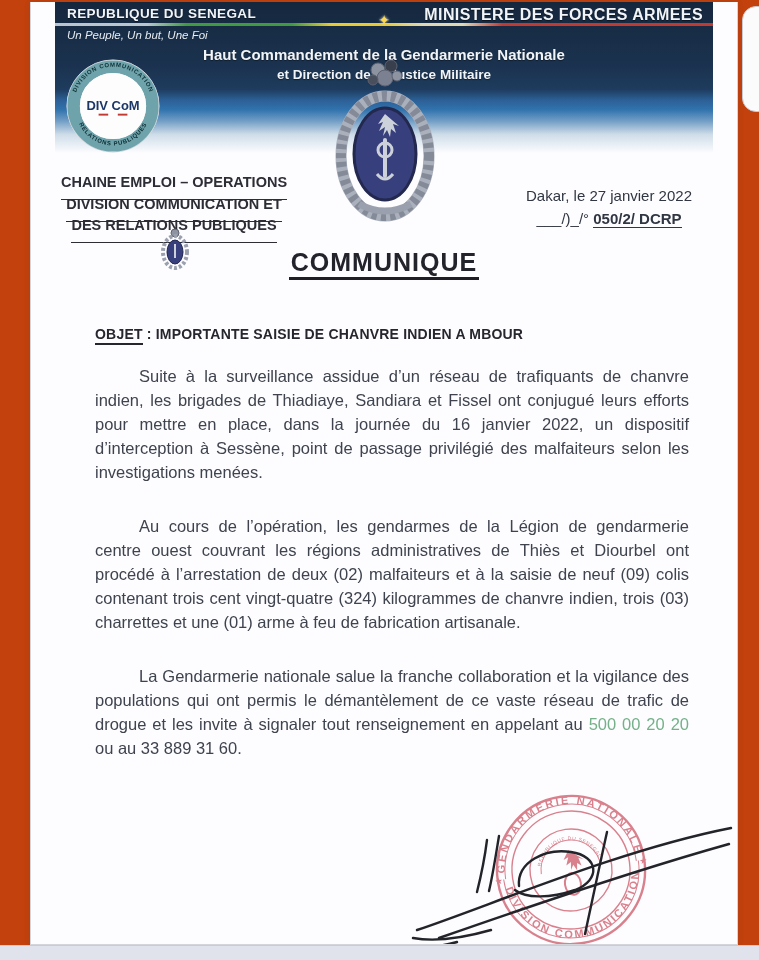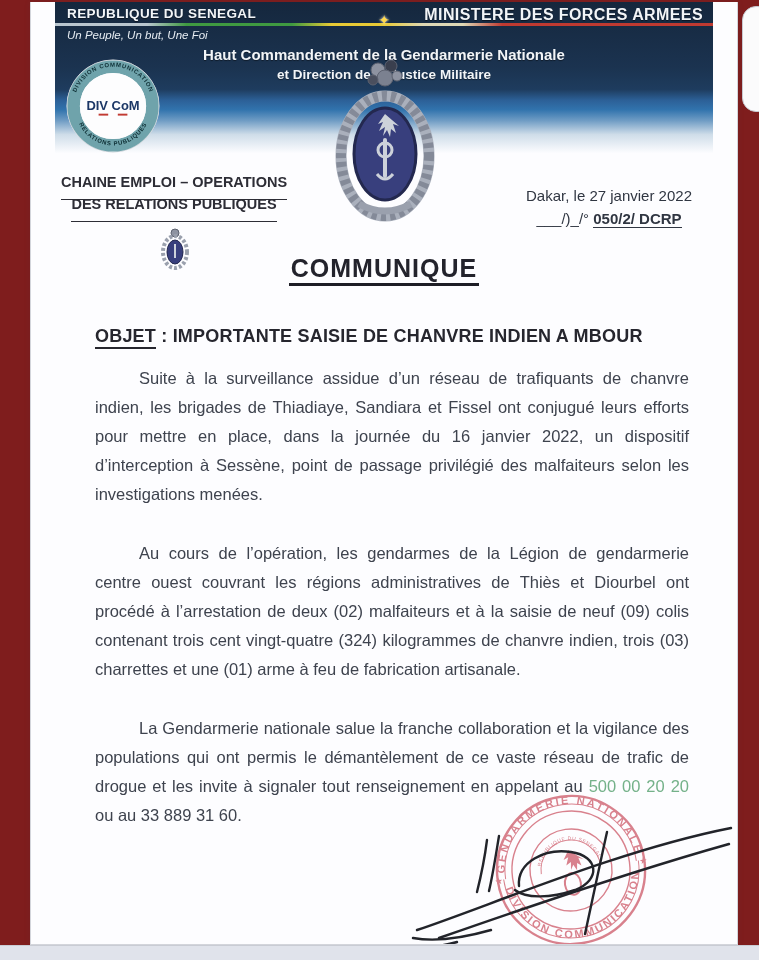--- a/index.html
+++ b/index.html
@@ -1,19 +1,19 @@
 <!DOCTYPE html>
 <html><head>
 <meta charset="utf-8">
 <style>
   * { margin:0; padding:0; box-sizing:border-box; }
   html,body { background:#eef0f6; }
   .screen {
     position:relative; width:759px; height:960px; overflow:hidden;
-    background:#7f1d1d; font-family:"Liberation Sans", sans-serif;
+    background:#c2410c; font-family:"Liberation Sans", sans-serif;
   }
   
   .paper {
     position:absolute; left:30px; top:2px; width:708px; height:943px;
     background:#fdfdff; border:1px solid #d3d5db; border-top:none;
     box-shadow:0 0 6px rgba(60,70,90,.12); overflow:hidden;
   }
   .bottom-strip {
     position:absolute; left:0; top:945px; width:759px; height:15px;
     background:#e0e3eb; border-top:1px solid #c9ccd4;
@@ -64,35 +64,35 @@
     position:absolute; left:15px; top:170px; width:256px; text-align:center;
     font-size:14.5px; font-weight:bold; color:#2d2d36; line-height:21.5px;
   }
   .org-block span { border-bottom:1.8px solid #2d2d36; padding-bottom:9px; }
   .dateline {
     position:absolute; left:452px; top:182px; width:252px; text-align:center;
     font-size:15px; color:#303642; line-height:23px;
   }
   .ref-number { font-weight:bold; border-bottom:1.8px solid #303642;margin-top:12px; }
   .doc-title {
-    position:absolute; left:0; top:252px; width:100%; text-align:center;
+    position:absolute; left:0; top:246px; width:100%; text-align:center;
   }
   .doc-title span {
     font-size:25px; font-weight:bold; letter-spacing:1px; color:#23232c;
     border-bottom:3px solid #1e1e26; padding:0 2px 1px;
   }
   .subject {
     position:absolute; left:64px; top:324px; width:600px;
-    font-size:18px; font-weight:bold; color:#26262e; letter-spacing:.2px;
+    font-size:14px; font-weight:bold; color:#26262e; letter-spacing:.2px;
   }
   .subject .u { border-bottom:2px solid #26262e; padding-bottom:1px; }
   
   .body-text {
     position:absolute; left:64px; top:362px; width:594px;
-    font-size:16.5px; color:#3e434e; line-height:29px; text-align:justify;
+    font-size:16.5px; color:#3e434e; line-height:24px; text-align:justify;
   }
   .body-text p { text-indent:44px; margin:0 0 30px; }
   .phone-green { color:#74b189; }
   
   .stamp-sig { position:absolute; left:368px; top:786px; width:342px; height:162px; }
 </style>
 </head>
 <body>
 
 <div class="screen">
@@ -143,20 +143,21 @@
         <path d="M56 60 l-7 10 5-2 -4 9 6-4 -2 9 4-6 3 7 1-8 5 4 -3-9 6 2 z" fill="#cdd2da"></path>
         <circle cx="56" cy="96" r="7" fill="none" stroke="#cdd2da" stroke-width="3"></circle>
         <rect x="54" y="84" width="4" height="40" rx="2" fill="#cdd2da"></rect>
         <path d="M48 120 q8 10 16 0" fill="none" stroke="#cdd2da" stroke-width="3"></path>
         <path d="M30 150 q26 14 52 0" fill="none" stroke="#9aa0ad" stroke-width="7"></path>
       </svg>
     </div>
 
     <div class="org-block">
       <div><span>CHAINE EMPLOI – OPERATIONS</span></div>
+      <div><span>DIVISION COMMUNICATION ET</span></div>
       <div><span>DES RELATIONS PUBLIQUES</span></div>
     </div>
 
     <div class="mini-crest">
       <svg viewBox="0 0 32 46" width="32" height="46">
         <circle cx="16" cy="7" r="4" fill="#8e93a1" stroke="#5d6270"></circle>
         <ellipse cx="16" cy="26" rx="12" ry="16" fill="none" stroke="#9aa0ad" stroke-width="4" stroke-dasharray="3 2"></ellipse>
         <ellipse cx="16" cy="26" rx="8" ry="12" fill="#383f7d" stroke="#23284f"></ellipse>
         <rect x="15" y="18" width="2" height="14" fill="#cdd2da"></rect>
       </svg>

